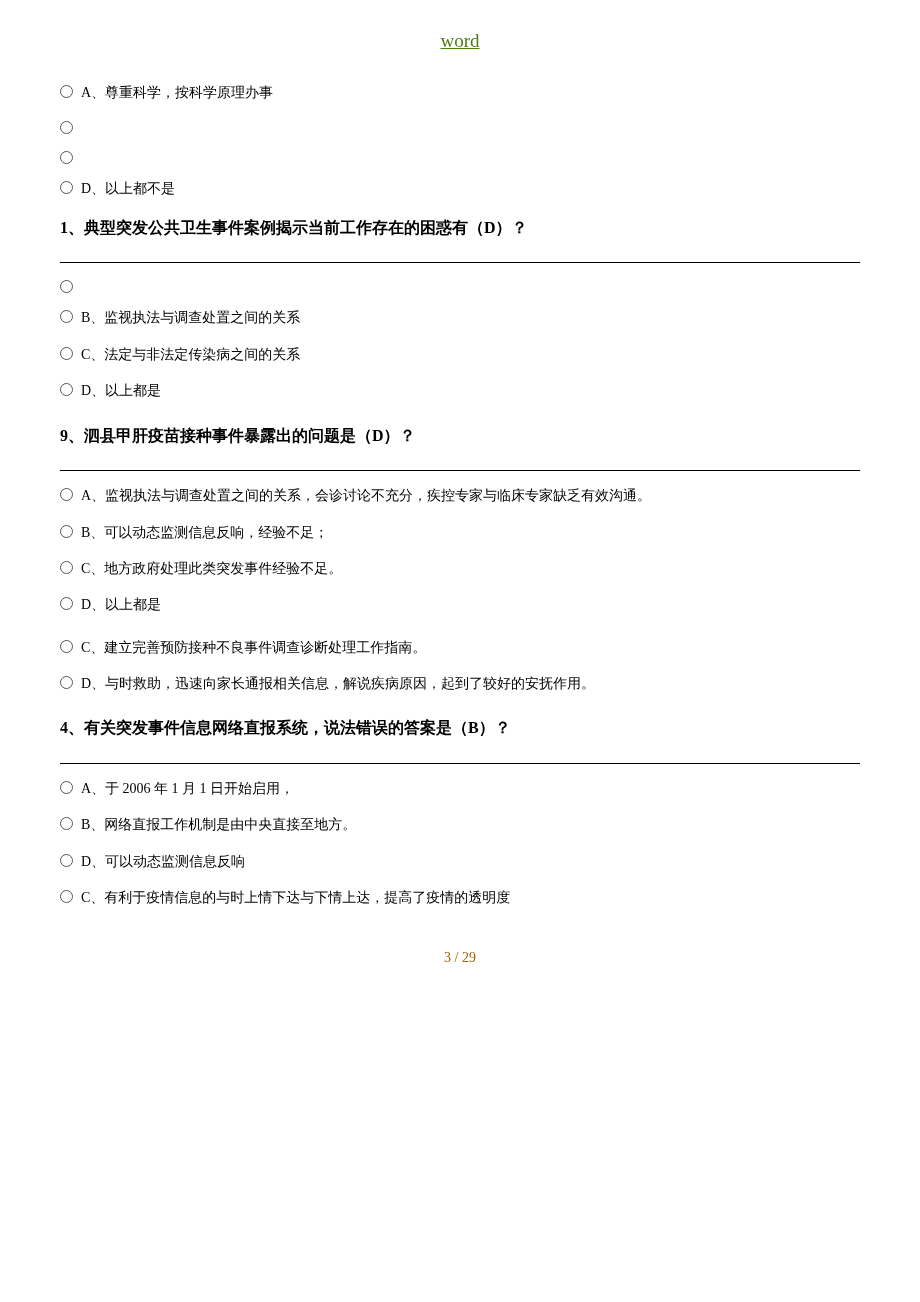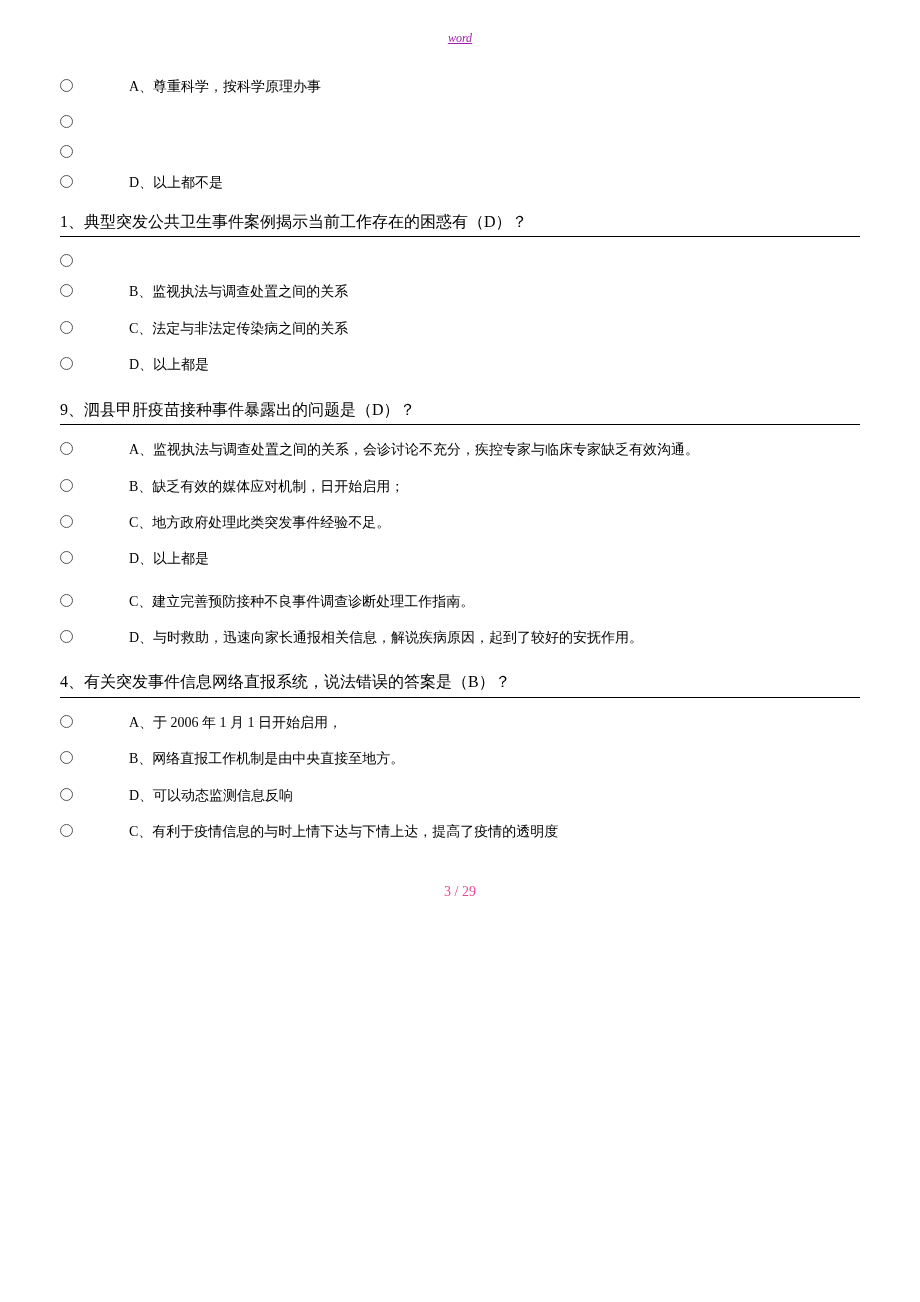--- a/index.html
+++ b/index.html
@@ -17,32 +17,30 @@
       min-height: 1302px;
       padding: 30px 60px 40px 60px;
     }
 
     .word-link {
       text-align: center;
       margin-bottom: 30px;
     }
 
     .word-link a {
-      color: #a21caf;
+      color: #4d7c0f;
       text-decoration: underline;
-      font-size: 12px;
-      font-style: italic;
+      font-size: 19px;
     }
 
     .option-row {
       display: flex;
       align-items: flex-start;
       margin-bottom: 14px;
       line-height: 1.6;
-      gap: 48px;
     }
 
     .radio-circle {
       width: 13px;
       height: 13px;
       border-radius: 50%;
       border: 1px solid #555;
       display: inline-block;
       flex-shrink: 0;
       margin-top: 3px;
@@ -54,33 +52,33 @@
       font-size: 14px;
       line-height: 1.6;
     }
 
     .question-block {
       margin-bottom: 20px;
     }
 
     .question-title {
       font-size: 16px;
-      font-weight: normal;
+      font-weight: bold;
       border-bottom: 1px solid #000;
-      padding-bottom: 2px;
+      padding-bottom: 22px;
       margin-bottom: 14px;
       margin-top: 10px;
       line-height: 1.6;
     }
 
     .page-number {
       text-align: center;
       margin-top: 40px;
       font-size: 14px;
-      color: #ec4899;
+      color: #a16207;
     }
 
     .top-options {
       margin-bottom: 10px;
     }
   </style>
 </head>
 <body>
 
 <div class="word-link">
@@ -126,21 +124,21 @@
       </div>
     </div>
     <div class="question-block">
       <div class="question-title">9、泗县甲肝疫苗接种事件暴露出的问题是（D）？</div>
       <div class="option-row">
         <span class="radio-circle"></span>
         <span class="option-text">A、监视执法与调查处置之间的关系，会诊讨论不充分，疾控专家与临床专家缺乏有效沟通。</span>
       </div>
       <div class="option-row">
         <span class="radio-circle"></span>
-        <span class="option-text">B、缺乏有效的媒体应对机制，日开始启用；</span>
+        <span class="option-text">B、可以动态监测信息反响，经验不足；</span>
       </div>
       <div class="option-row">
         <span class="radio-circle"></span>
         <span class="option-text">C、地方政府处理此类突发事件经验不足。</span>
       </div>
       <div class="option-row">
         <span class="radio-circle"></span>
         <span class="option-text">D、以上都是</span>
       </div>
     </div>

